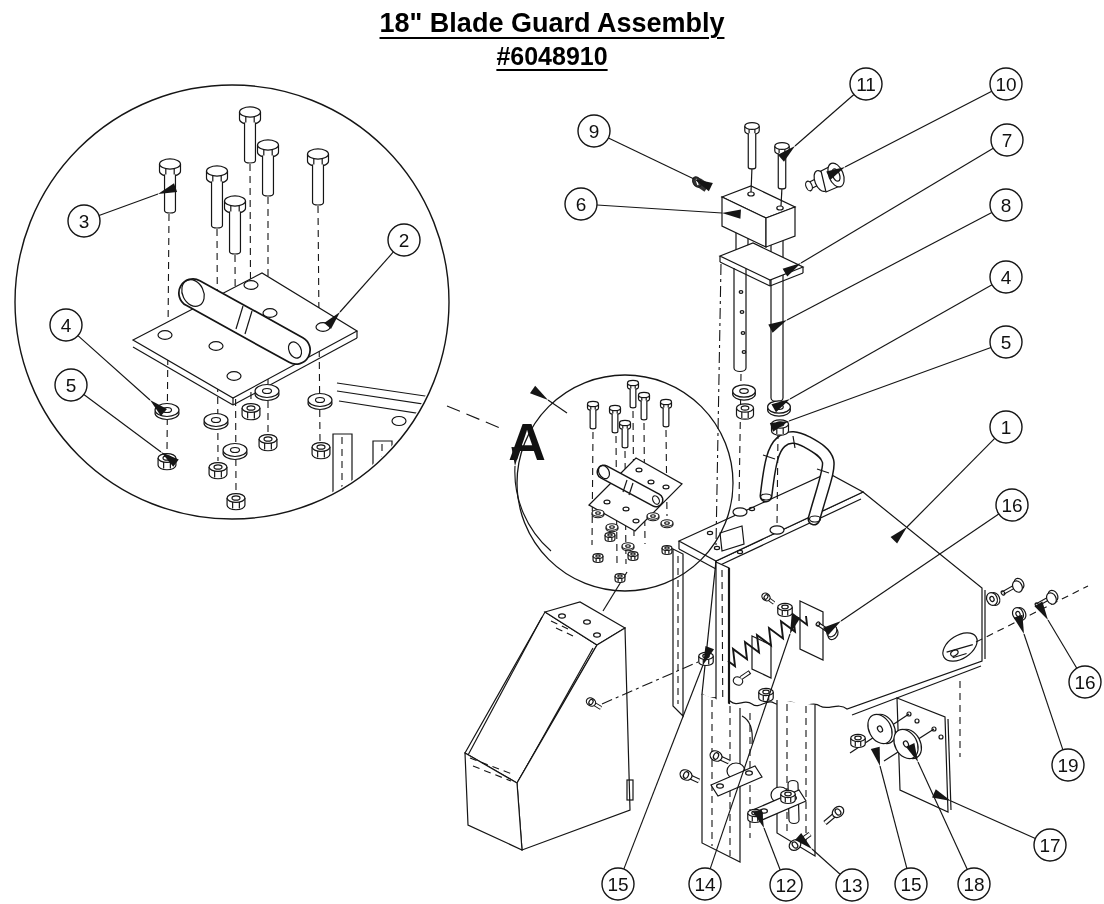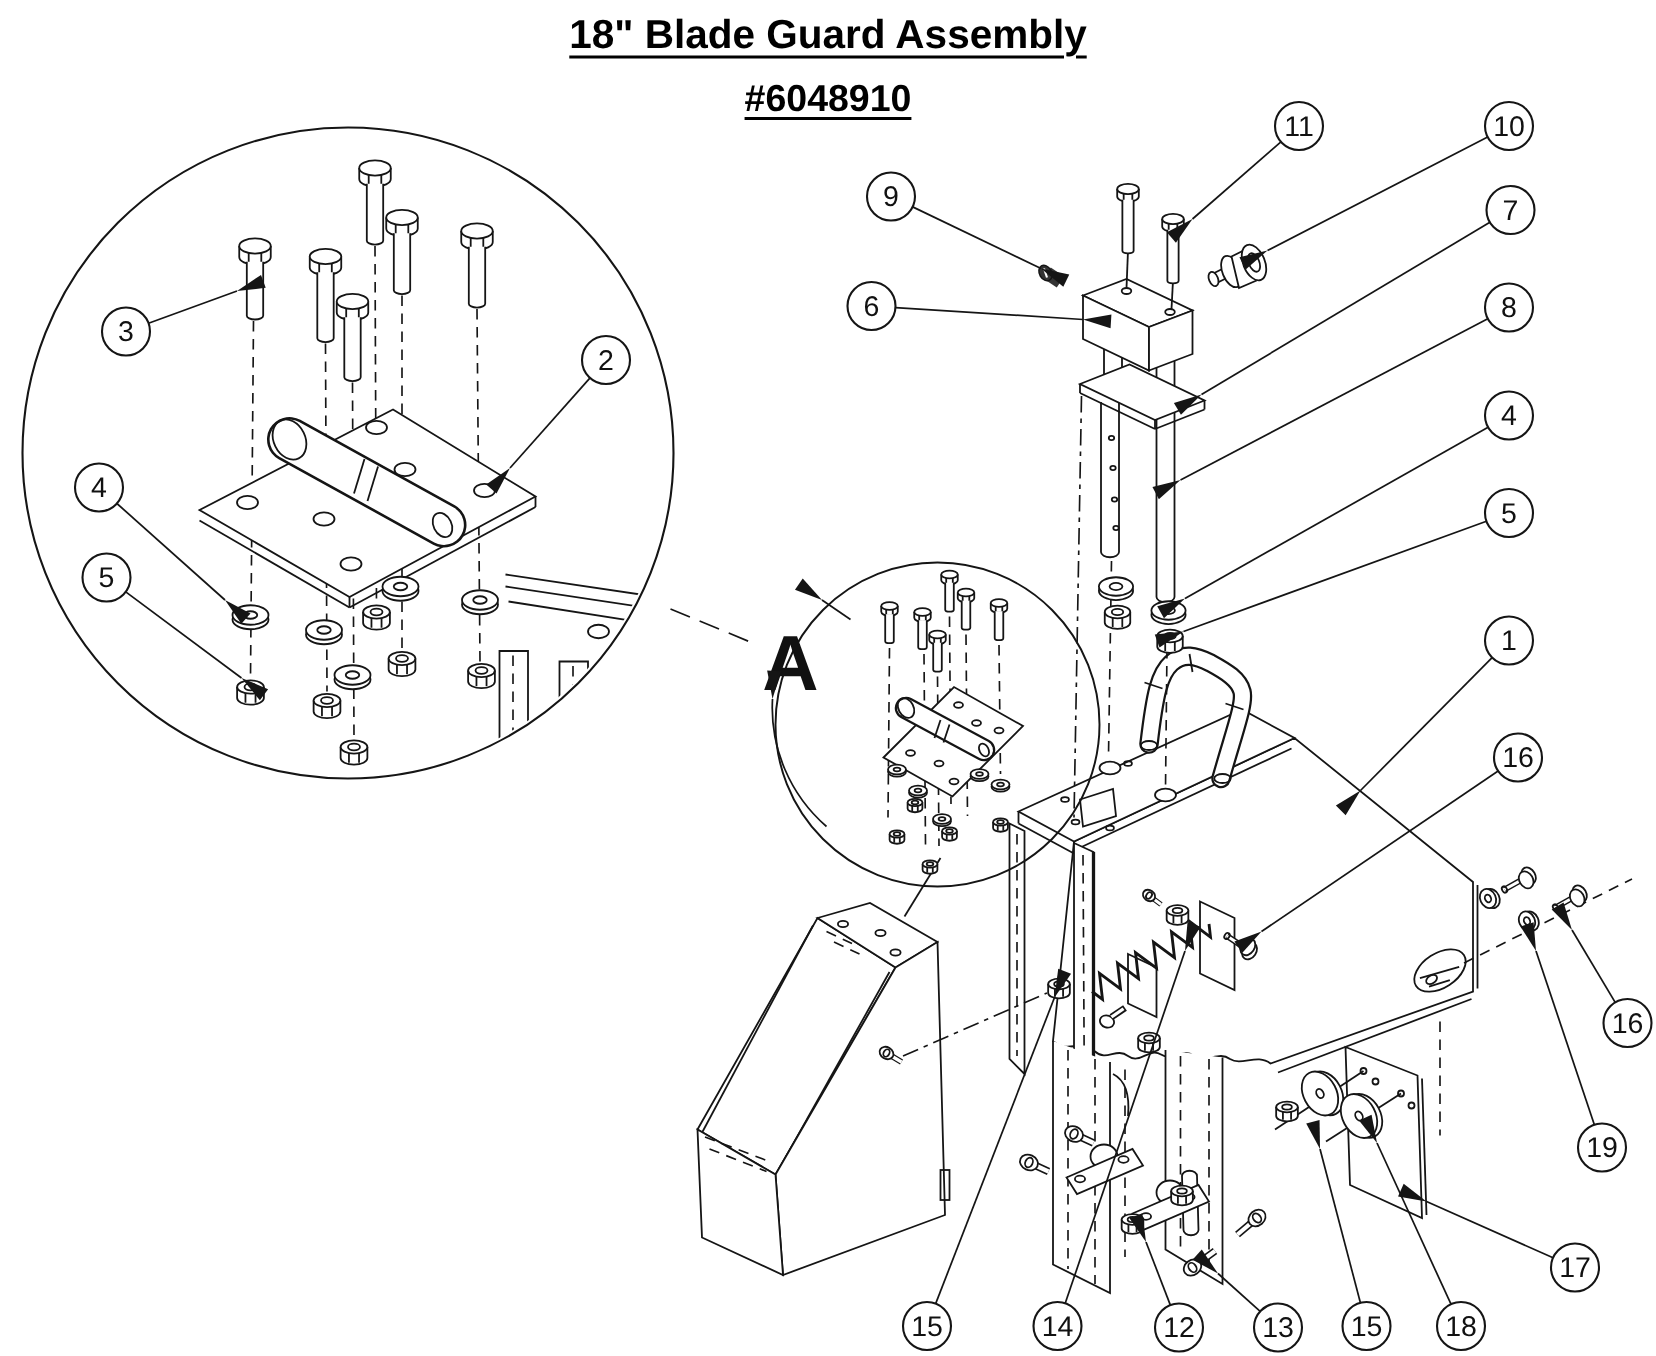--- a/index.html
+++ b/index.html
@@ -1,21 +1,21 @@
 <!DOCTYPE html>
 <html><head>
 <meta charset="utf-8">
 <style>
   html,body{margin:0;padding:0;}
   body{width:1104px;height:904px;background:#fff;position:relative;overflow:hidden;
        font-family:"Liberation Sans",sans-serif;}
   .ttl{position:absolute;top:8px;left:0;width:100%;text-align:center;color:#000;z-index:5;}
   .t1{font-size:27px;font-weight:bold;display:inline-block;
       text-decoration:underline;text-decoration-thickness:2px;text-underline-offset:5px;}
-  .t2{font-size:25px;font-weight:bold;display:inline-block;margin-top:13px;
+  .t2{font-size:25px;font-weight:bold;display:inline-block;margin-top:3px;
       text-decoration:underline;text-decoration-thickness:2px;text-underline-offset:4px;}
   svg{position:absolute;top:0;left:0;}
   .ln{fill:none;stroke:#151515;stroke-width:1.2;}
   .th{fill:none;stroke:#151515;stroke-width:2.2;}
   .wf{fill:#ffffff;stroke:#151515;stroke-width:1.2;}
   .dash{fill:none;stroke:#151515;stroke-width:1.1;stroke-dasharray:7 5;}
   .cl{fill:none;stroke:#151515;stroke-width:1.1;stroke-dasharray:11 4 3 4;}
   .ld{stroke:#151515;stroke-width:1.15;fill:none;}
   .co{fill:#fff;stroke:#151515;stroke-width:1.4;}
   .cn{font-family:"Liberation Sans",sans-serif;font-size:19px;fill:#111;text-anchor:middle;}

